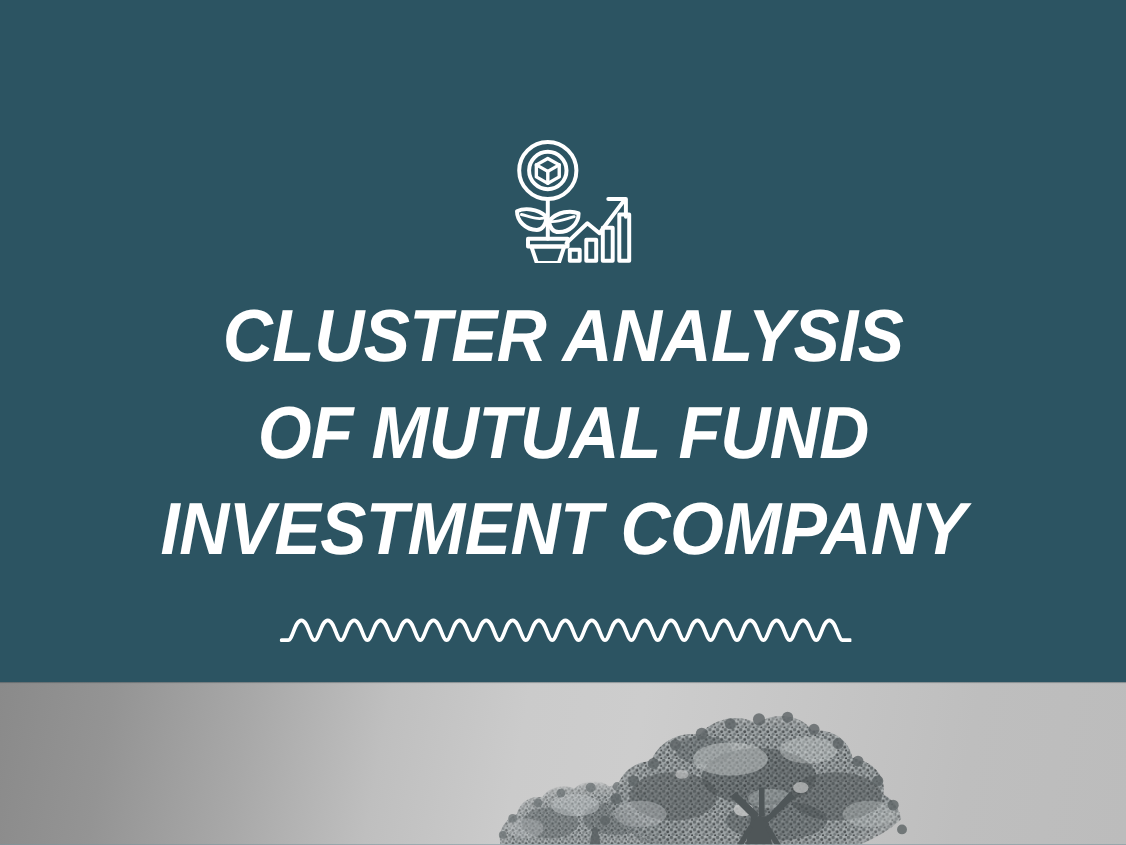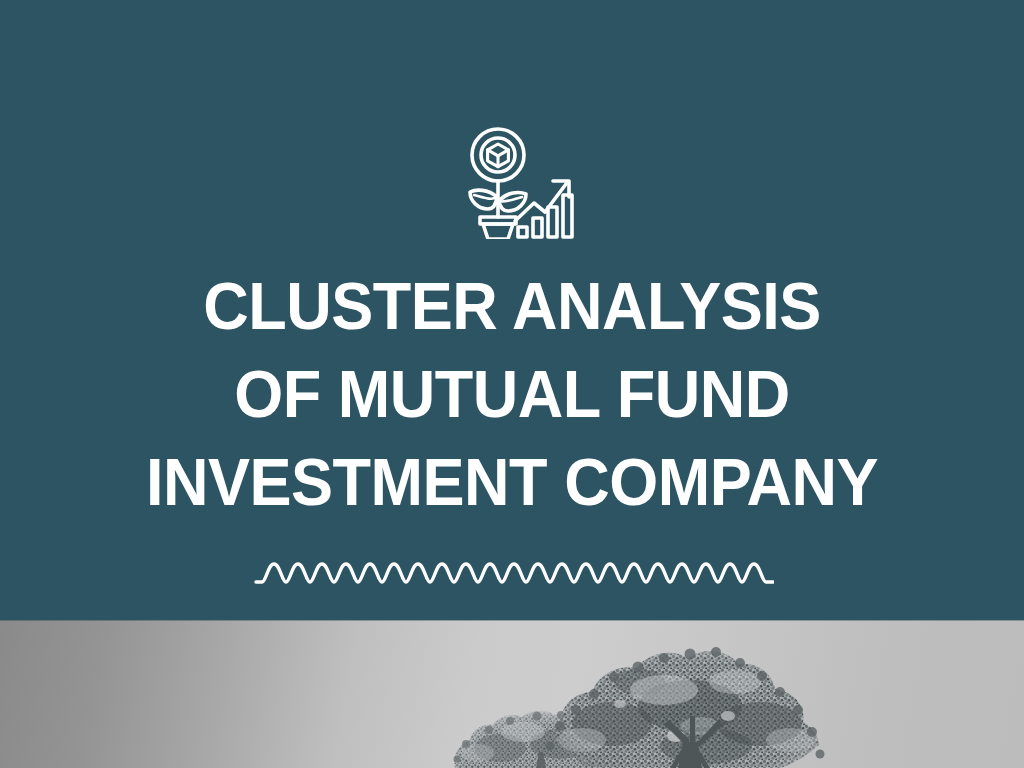--- a/index.html
+++ b/index.html
@@ -21,20 +21,21 @@
 
   
   .hero-panel {
     position: absolute;
     left: 0;
     top: 0;
     width: 1024px;
     height: 708px;
     background: #2C5462;
     overflow: hidden;
+    font-style: italic;
   }
 
   
   .brand-icon {
     position: absolute;
     left: 461px;
     top: 121px;
     width: 118px;
     height: 118px;
   }

